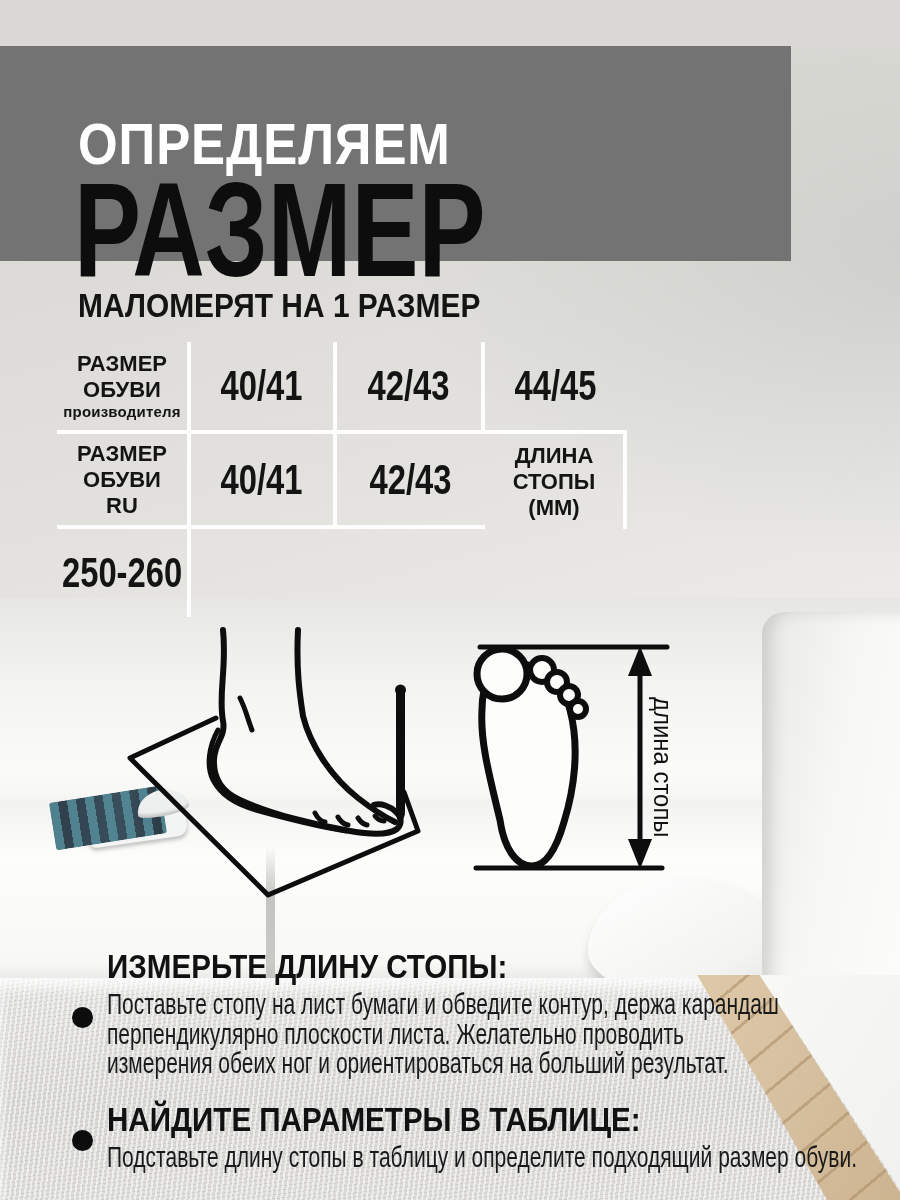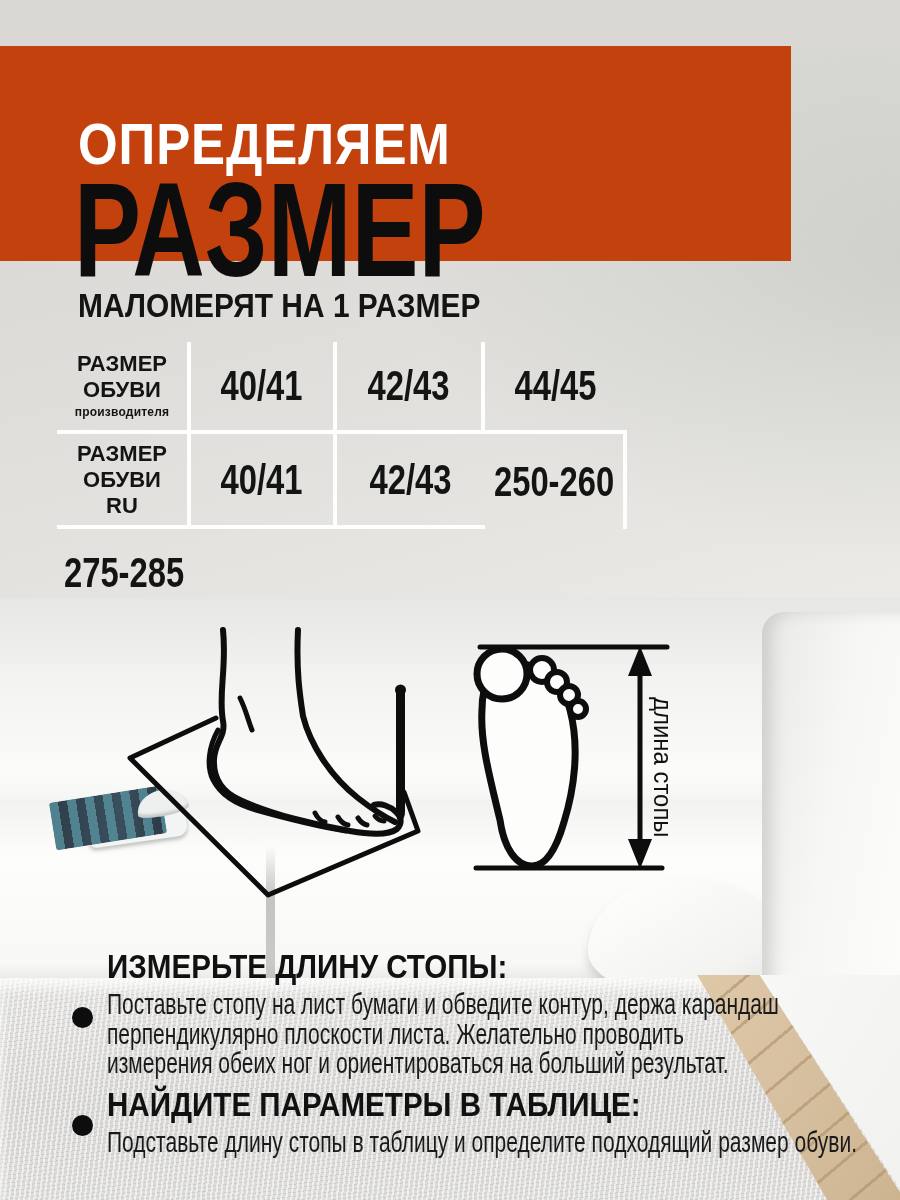--- a/index.html
+++ b/index.html
@@ -63,54 +63,54 @@
     transform:rotate(-9deg); border-radius:3px;
     background:
       repeating-linear-gradient(90deg, rgba(87,145,159,.8) 0 9px, rgba(46,61,74,.15) 9px 18px),
       linear-gradient(100deg,#2e3d4a,#3c5260 60%,#2a3842);
   }
   .mag-fold { position:absolute; left:84px; top:6px; width:52px; height:26px;
     background:#eef0f0; border-radius:50% 50% 40% 60%/80% 80% 20% 20%; transform:rotate(-12deg);
     box-shadow:inset 0 -3px 3px rgba(140,140,138,.4); }
 
   
-  .header-block { left:0; top:46px; width:791px; height:215px; background:#c2410c; }
+  .header-block { left:0; top:46px; width:791px; height:215px; background:#737373; }
   .kicker { position:absolute; left:78px; top:68px; font-size:58px; line-height:60px;
     font-weight:700; color:#ffffff; letter-spacing:1px; white-space:nowrap;
     transform:scaleX(.88); transform-origin:0 50%; }
   .title { position:absolute; left:74px; top:126px; font-size:134px; line-height:116px;
     font-weight:700; color:#0d0d0d; white-space:nowrap;
     transform:scaleX(.75); transform-origin:0 0; letter-spacing:0; }
 
   
   .subtitle { left:78px; top:286px; font-size:34px; font-weight:700; white-space:nowrap;
     transform:scaleX(.88); transform-origin:0 0; color:#141414; }
 
   
   .size-table { left:57px; top:342px; width:570px; height:275px;
     display:grid; grid-template-columns:134px 146px 148px 142px;
     grid-template-rows:92px 95px 88px; }
   .cell { display:flex; flex-direction:column; align-items:center; justify-content:center; }
   .cell.vline { border-right:4px solid rgba(255,255,255,.95); }
   .cell.hline { border-bottom:4px solid rgba(255,255,255,.95); }
   .row-label { font-weight:700; font-size:22px; line-height:26px; text-align:center; }
-  .row-label .small { font-size:12px; line-height:18px; letter-spacing:.2px; }
+  .row-label .small { font-size:15px; line-height:18px; letter-spacing:.2px; }
   .cell-value { font-weight:700; font-size:42px; white-space:nowrap;
     transform:scaleX(.78); }
 
   
   .trace-illu { left:90px; top:626px; width:332px; height:302px; }
   .print-illu { left:462px; top:630px; width:252px; height:252px; }
   .arrow-label { left:676px; top:697px; font-size:26px; line-height:26px; white-space:nowrap;
     transform:rotate(90deg) scaleX(.92); transform-origin:0 0; color:#111; }
 
   
   .instructions { left:60px; top:946px; width:820px; }
   .instr-item { display:flex; align-items:center; }
-  .instr-item + .instr-item { margin-top:6px; }
+  .instr-item + .instr-item { margin-top:21px; }
   .bullet { width:21px; height:21px; border-radius:50%; background:#0d0d0d;
     margin:11px 14px 0 12px; flex:0 0 21px; }
   .instr-title { font-size:34px; line-height:40px; font-weight:700; white-space:nowrap;
     transform:scaleX(.87); transform-origin:0 0; color:#111; }
   .instr-line { font-size:30px; line-height:29.5px; white-space:nowrap;
     transform:scaleX(.70); transform-origin:0 0; color:#1a1a1a; }
   .instr-body { margin-top:3px; }
 
   svg .ln { stroke:#0d0d0d; fill:none; stroke-linecap:round; stroke-linejoin:round; }
   svg .fillw { fill:#fdfdfc; }
@@ -166,25 +166,27 @@
     <span>ОБУВИ</span>
     <span>RU</span>
   </div>
   <div class="cell vline hline">
       <span class="cell-value">40/41</span>
     </div>
   <div class="cell hline">
       <span class="cell-value">42/43</span>
     </div>
 
+  <div class="cell vline row-label">
+    <span>ДЛИНА</span>
+    <span>СТОПЫ</span>
+    <span>(ММ)</span>
+  </div>
   <div class="cell vline">
       <span class="cell-value">250-260</span>
-    </div>
-  <div class="cell">
-      <span class="cell-value">275-285</span>
     </div>
 </div>
 
 <svg class="abs trace-illu" viewBox="0 0 332 302">
   <g>
     <polyline class="ln" stroke-width="5" points="126,92 40,132 178,269 328,205 314,166"></polyline>
   </g>
   <g>
 
     <path class="ln" stroke-width="6" d="M133 4 C137 42 128 68 133 95 C136 110 125 116 124 133 C123 152 132 166 150 174 C180 188 225 199 260 205 C283 209 299 209 307 203 C312 198 312 191 306 186 C300 180 291 177 284 179"></path>

